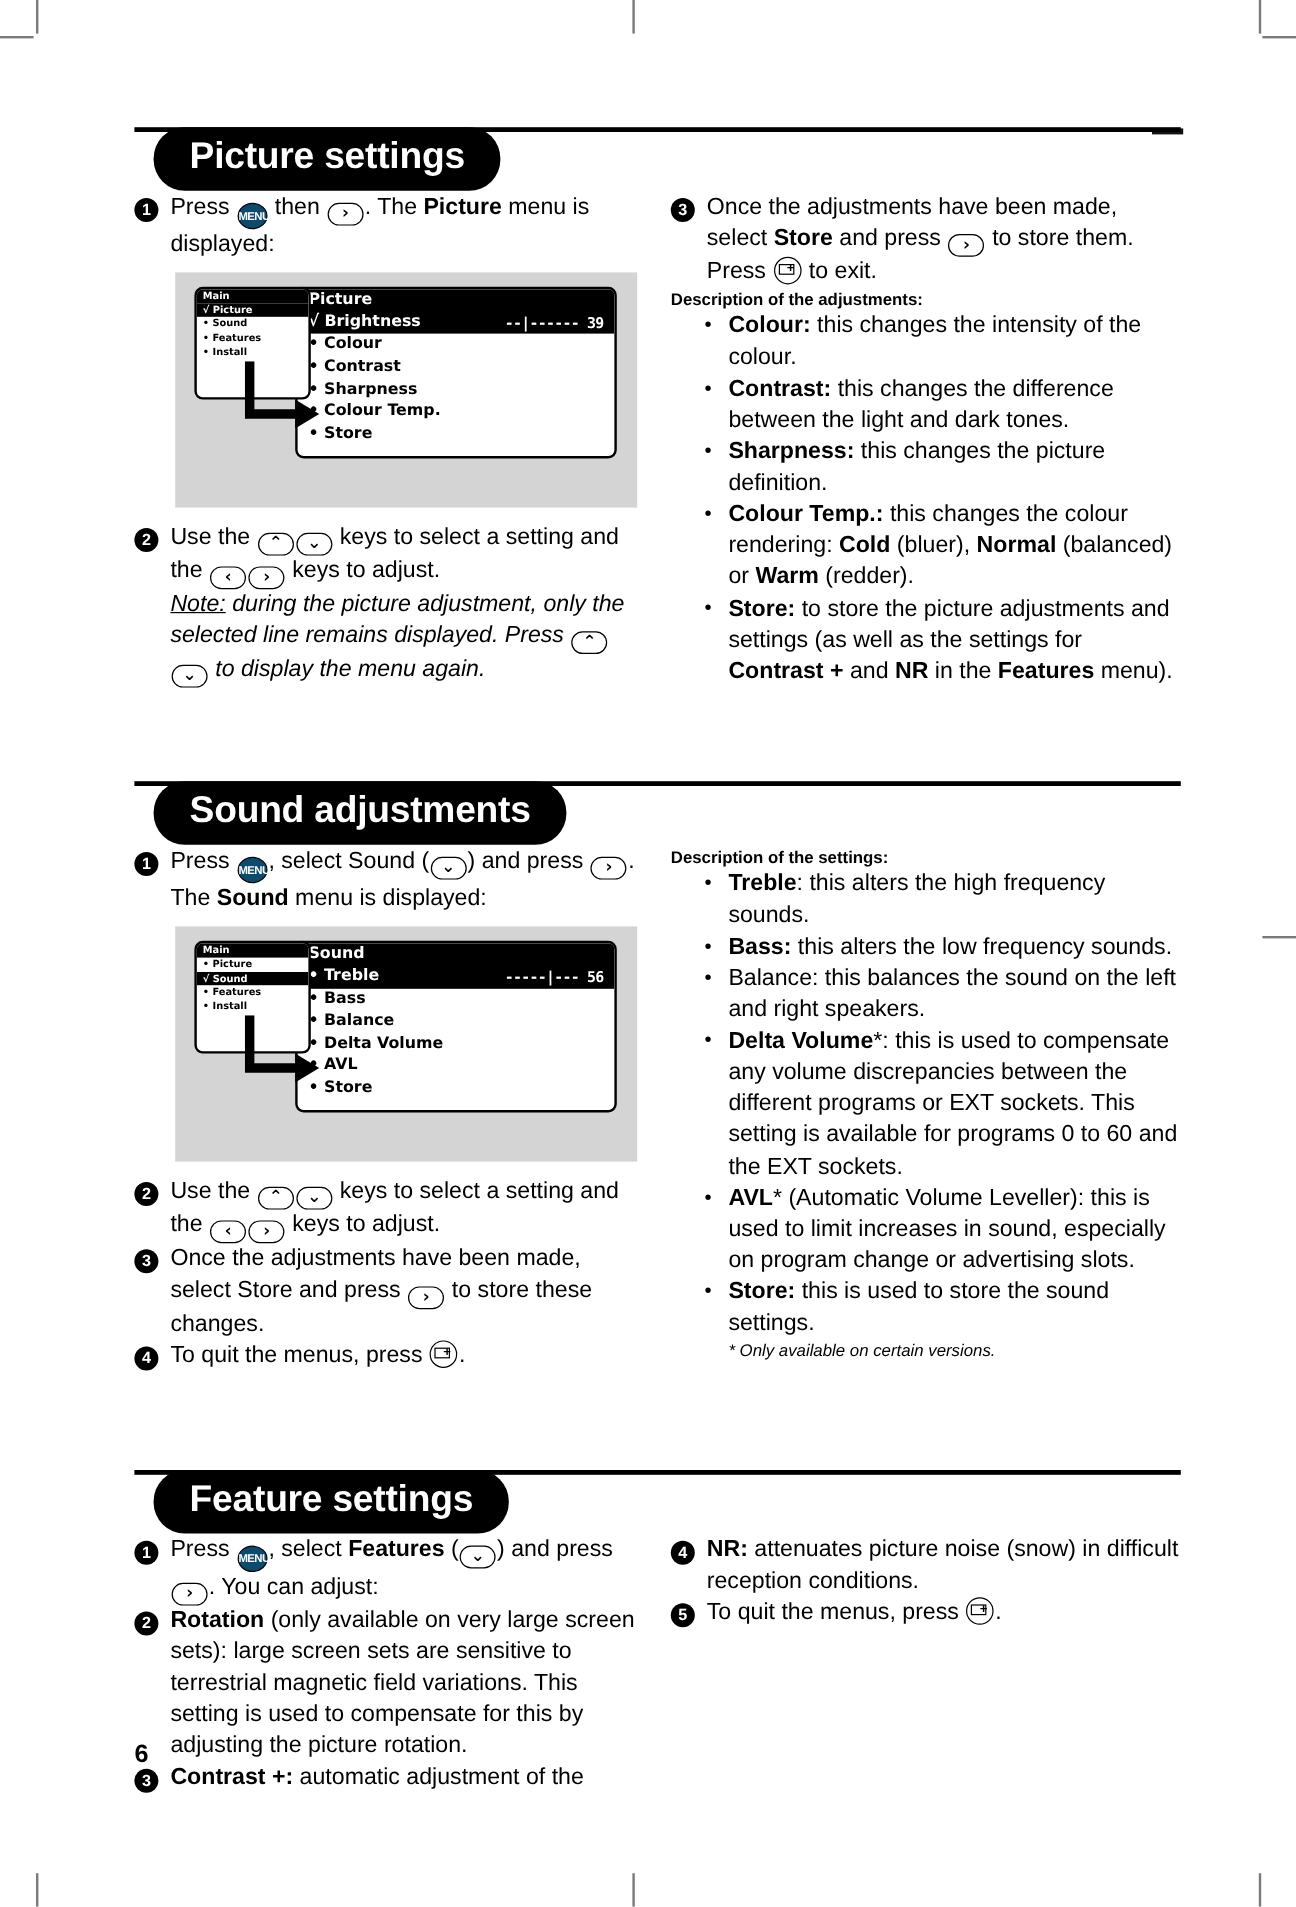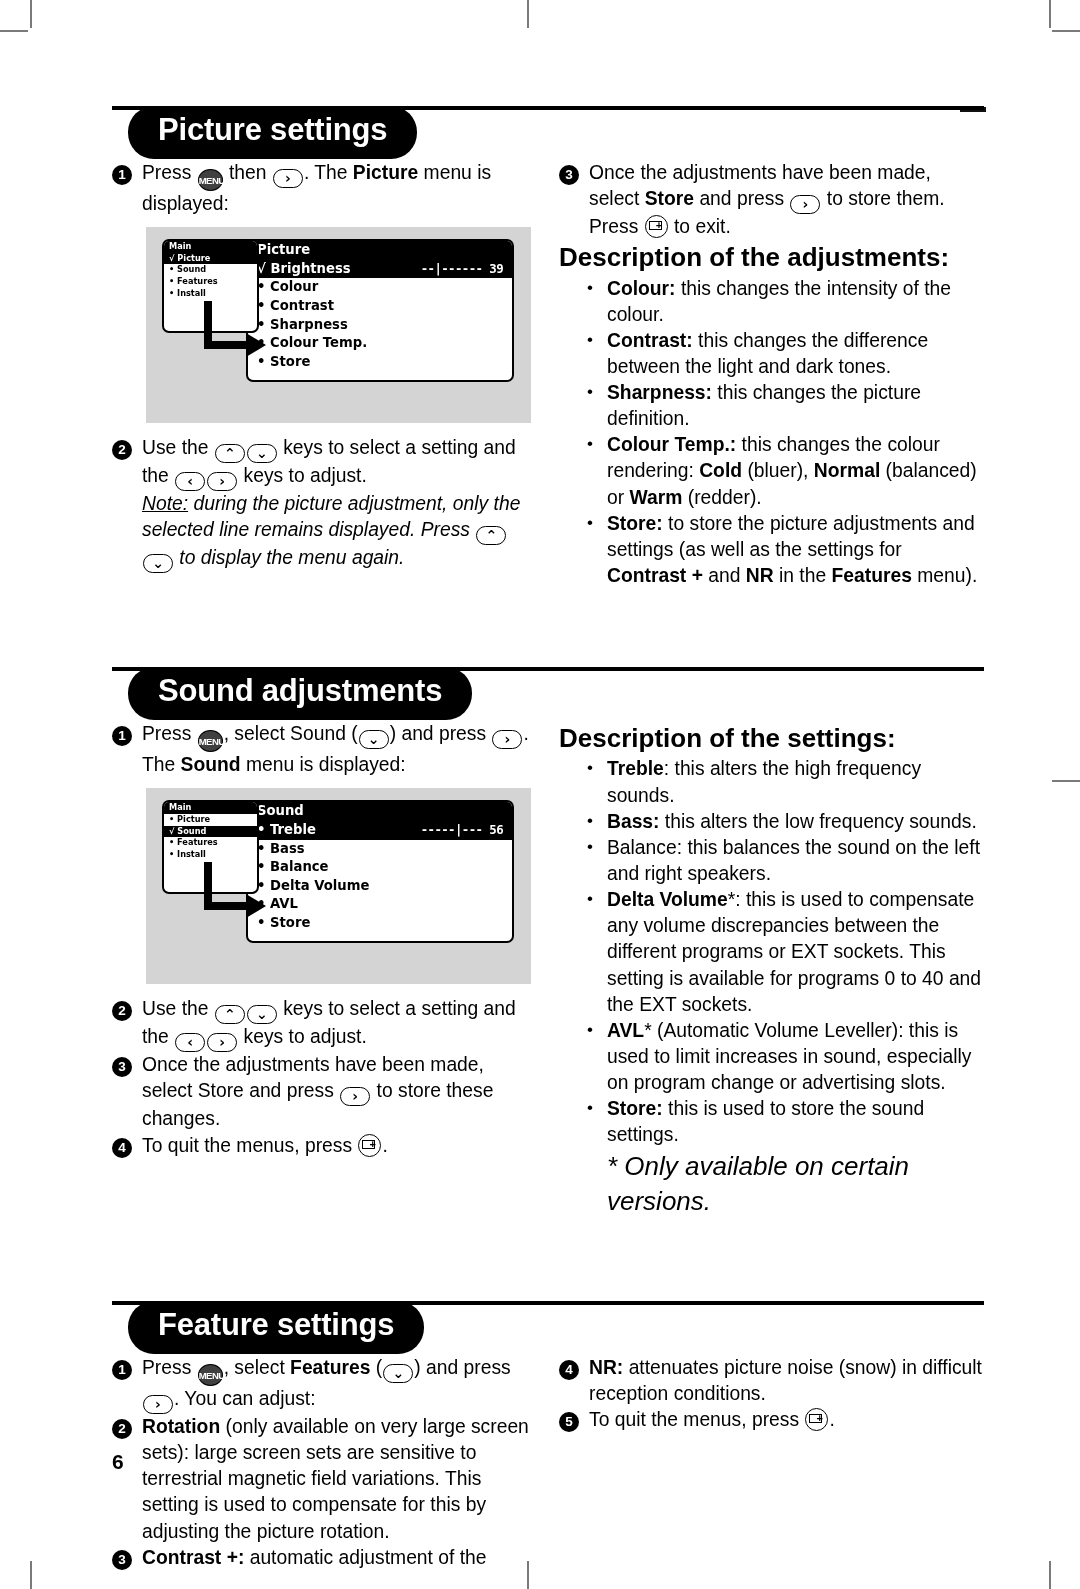--- a/index.html
+++ b/index.html
@@ -89,21 +89,21 @@
     text-align: center;
     margin-right: 10px;
     margin-top: 5px;
   }
   .step-body {
     font-size: 19.3px;
     line-height: 1.355;
     flex: 1 1 auto;
   }
   .para {
-    font-size: 26px;
+    font-size: 14px;
     line-height: 1.355;
   }
   b, .b { font-weight: bold; }
   .it { font-style: italic; }
   .u { text-decoration: underline; }
   .note { font-style: italic; }
 
   
   .key {
     display: inline-block;
@@ -116,21 +116,21 @@
     font-size: 14px;
     font-weight: bold;
     font-family: "DejaVu Sans", sans-serif;
     margin: 0 1px;
     box-sizing: border-box;
   }
   .key-menu {
     display: inline-block;
     vertical-align: -5px;
     border: 1.8px solid #000;
-    background: #404040;
+    background: #0c4a6e;
     color: #fff;
     border-radius: 50%;
     width: 25px; height: 22px;
     line-height: 22px;
     text-align: center;
     font-size: 9.5px;
     font-weight: bold;
     letter-spacing: -0.5px;
     margin: 0 1px;
     box-sizing: border-box;
@@ -406,21 +406,21 @@
             </div>
           </div>
         </div>
 
         <div class="col">
           <div class="para" style="font-weight:bold;">Description of the settings:</div>
           <ul class="blist">
             <li class="bli"><b>Treble</b><span>:</span><span> this alters the high frequency sounds.</span></li>
             <li class="bli"><b>Bass:</b><span> this alters the low frequency sounds.</span></li>
             <li class="bli"><span>Balance: this balances the sound on the left and right speakers.</span></li>
-            <li class="bli"><b>Delta Volume</b><span>*:</span><span> this is used to compensate any volume discrepancies between the different programs or EXT sockets. This setting is available for programs 0 to 40 and the EXT sockets.</span></li>
+            <li class="bli"><b>Delta Volume</b><span>*:</span><span> this is used to compensate any volume discrepancies between the different programs or EXT sockets. This setting is available for programs 0 to 60 and the EXT sockets.</span></li>
             <li class="bli"><b>AVL</b><span>*</span><span> (Automatic Volume Leveller): this is used to limit increases in sound, especially on program change or advertising slots.</span></li>
             <li class="bli"><b>Store:</b><span> this is used to store the sound settings.</span></li>
           </ul>
           <div class="para it" style="margin-left:48px;">* Only available on certain versions.</div>
         </div>
       </div>
     </div>
 
     <div class="section" style="margin-top:72px;">
       <div class="section-head">

